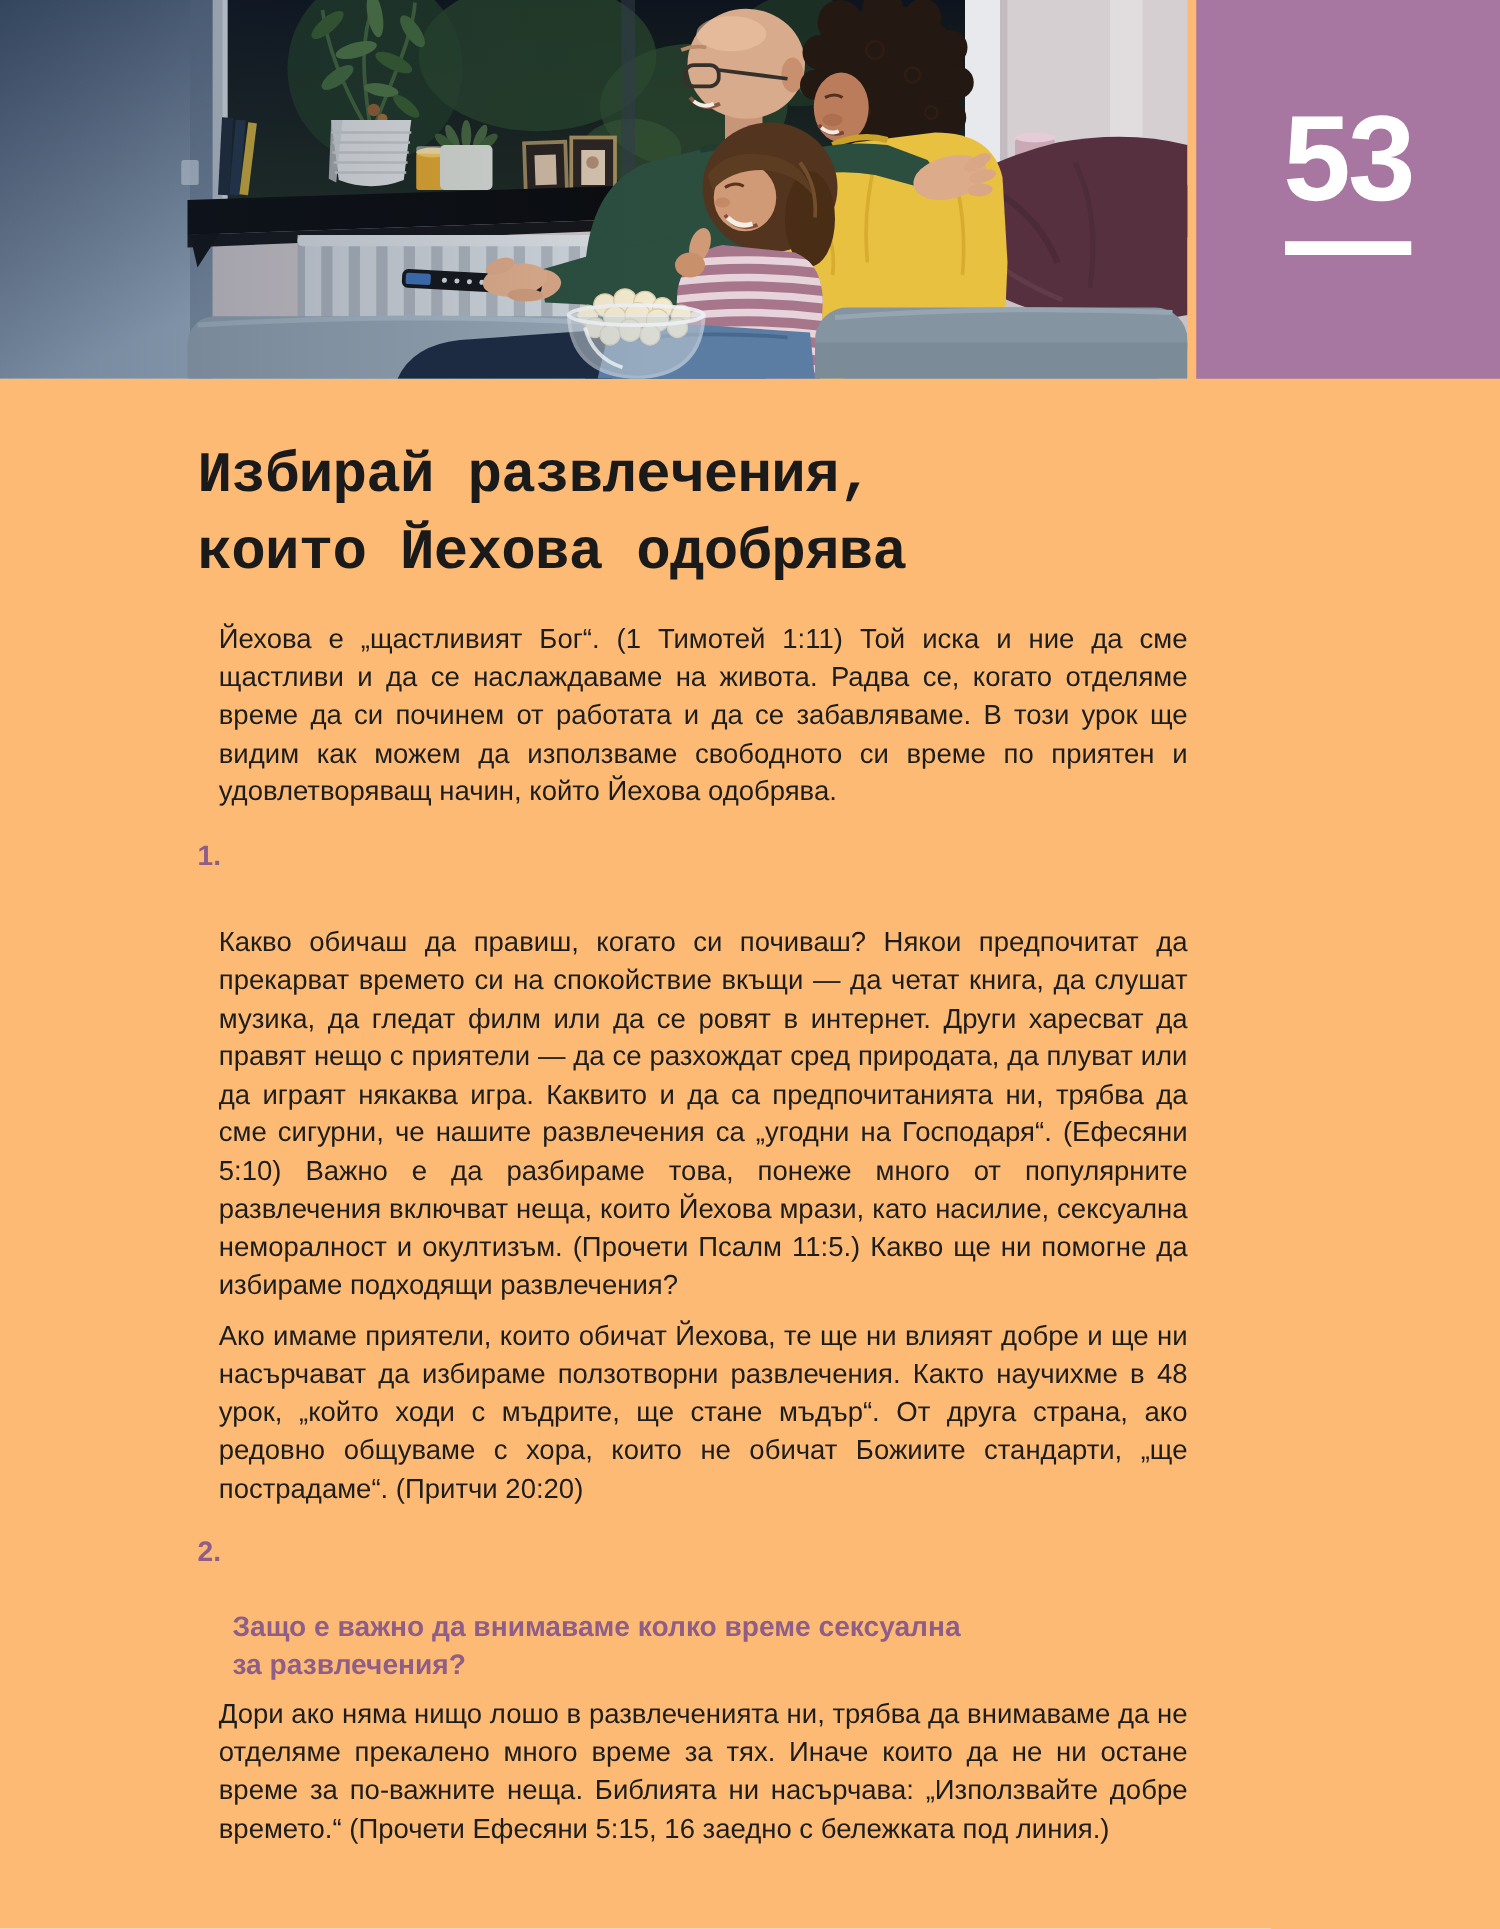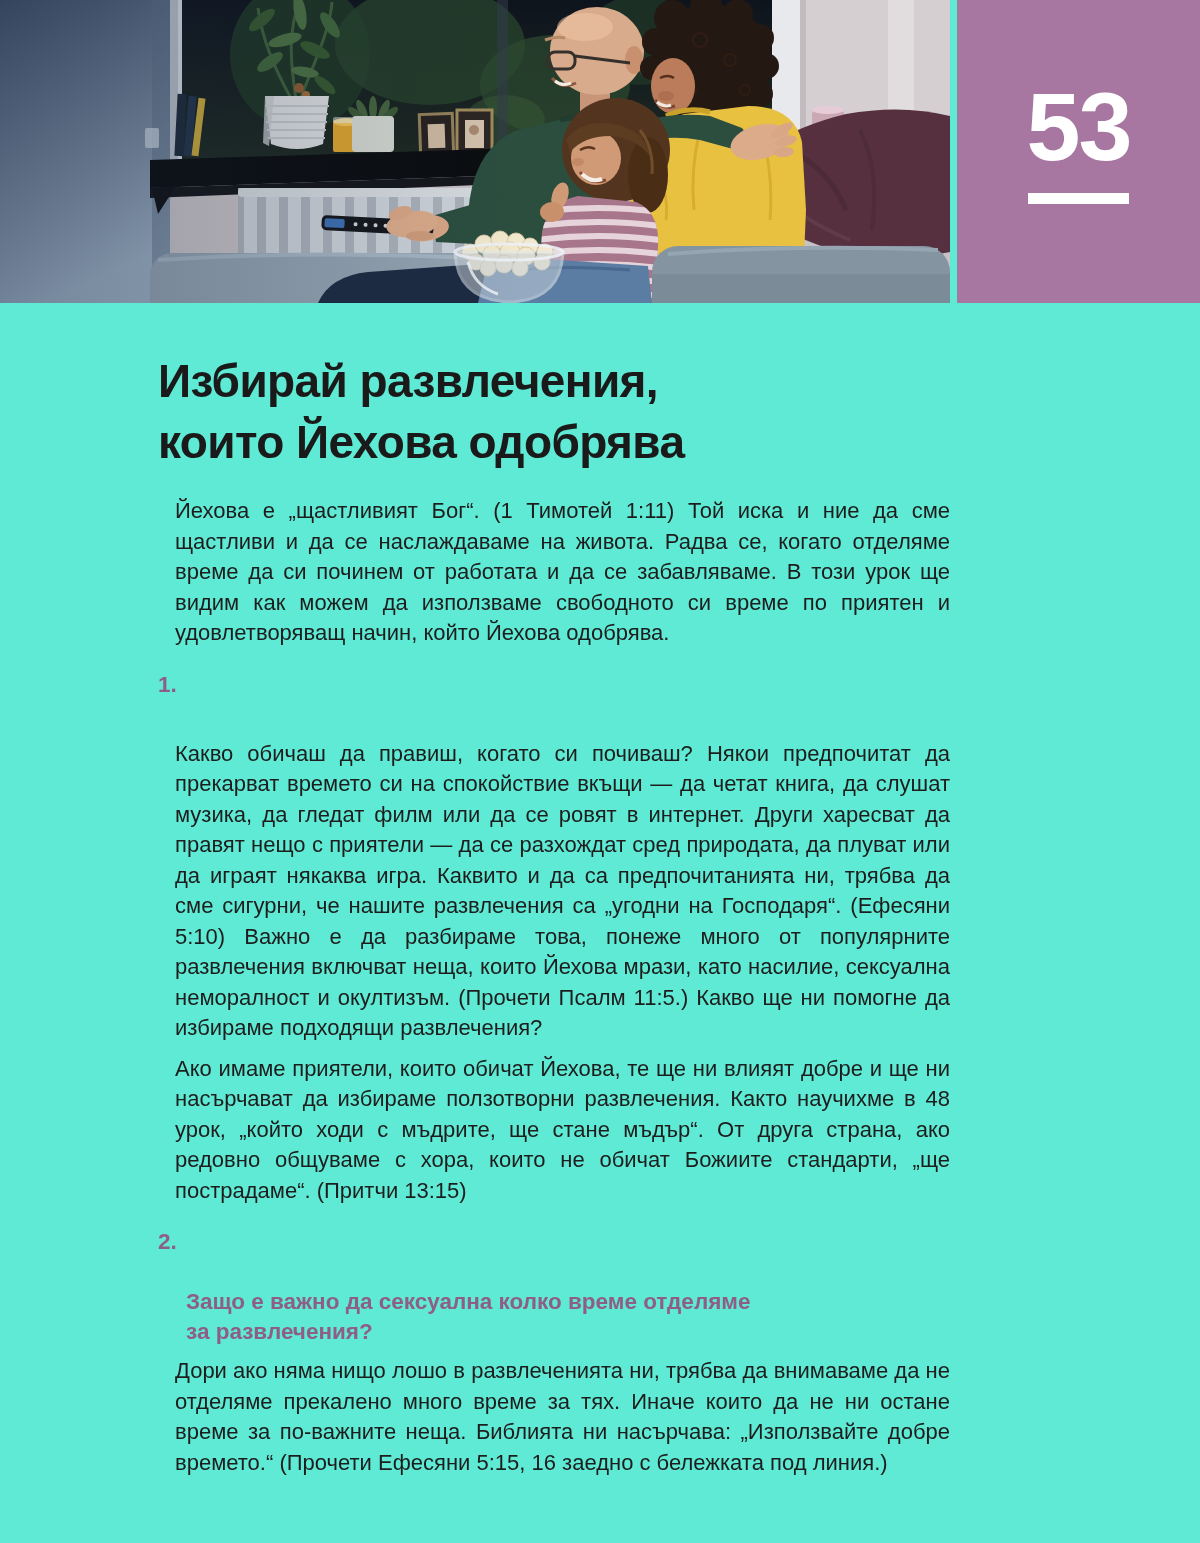--- a/index.html
+++ b/index.html
@@ -1,18 +1,18 @@
 <!DOCTYPE html>
 <html lang="bg" style="--accent-purple: #a776a1; --heading-purple: #8e5e86; --title-color: #1a1a1a; --body-color: #1d1d1d; --underline-white: #ffffff;"><head>
 <meta charset="utf-8">
 <style>
   html,body { margin:0; padding:0; background:#ffffff; }
   .page {
     position:relative; width:1200px; height:1543px; margin:0 auto;
-    background:#5eead4; overflow:hidden;
+    background:#fdba74; overflow:hidden;
     font-family:"Liberation Sans", sans-serif;
     color:var(--body-color,#1d1d1d);
   }
   
   .hero { display:flex; height:303px; width:1200px; }
   .hero-photo { width:950px; height:303px; flex:0 0 auto; overflow:hidden; }
   .hero-photo svg { display:block; }
   .lesson-badge {
     flex:1 1 auto; margin-left:7px; background:var(--accent-purple,#a776a1);
     display:flex; flex-direction:column; align-items:center;
@@ -22,21 +22,21 @@
     letter-spacing:-2px; color:#ffffff;
   }
   .lesson-underline {
     margin-top:18px; width:101px; height:11px;
     background:var(--underline-white,#ffffff);
   }
   
   .content { margin-left:158px; width:792px; }
   .title {
     margin:48px 0 0 0; font-size:46px; line-height:61px; font-weight:700;
-    letter-spacing:-0.6px; color:var(--title-color,#1a1a1a); white-space:pre-line;
+    letter-spacing:-0.6px; color:var(--title-color,#1a1a1a); white-space:pre-line;font-family:Liberation Mono, monospace;
   }
   .para {
     margin:10px 0 0 17px; font-size:22px; line-height:30.5px;
     text-align:justify; color:var(--body-color,#1d1d1d);
   }
   .para strong { font-weight:400; }
   .intro { margin-top:23px; }
   .q {
     position:relative; margin:21px 0 0 0; padding-left:28px;
     font-size:22.5px; line-height:30px; font-weight:700;
@@ -365,26 +365,26 @@
     <h1 class="title">Избирай развлечения,
 които Йехова одобрява</h1>
 
     <p class="para intro">Йехова е „щастливият Бог“. (1 Тимотей 1:11) Той иска и ние да сме щастливи и да се наслаждаваме на живота. Радва се, когато отделяме време да си починем от работата и да се забавляваме. В този урок ще видим как можем да използваме свободното си време по приятен и удовлетворяващ начин, който Йехова одобрява.</p>
 
     <section>
       <h2 class="q">
         <span class="q-num">1.</span>
       </h2>
       <p class="para"><span>Какво обичаш да правиш, когато си почиваш? Някои предпочитат да прекарват времето си на спокойствие вкъщи — да четат книга, да слушат музика, да гледат филм или да се ровят в интернет. Други харесват да правят нещо с приятели — да се разхождат сред природата, да плуват или да играят някаква игра. Каквито и да са предпочитанията ни, трябва да сме сигурни, че нашите развлечения са </span><strong>„угодни на Господаря“.</strong><span> (Ефесяни 5:10) Важно е да разбираме това, понеже много от популярните развлечения включват неща, които Йехова мрази, като насилие, сексуална неморалност и окултизъм. (Прочети Псалм 11:5.) Какво ще ни помогне да избираме подходящи развлечения?</span></p>
-      <p class="para"><span>Ако имаме приятели, които обичат Йехова, те ще ни влияят добре и ще ни насърчават да избираме ползотворни развлечения. Както научихме в 48 урок, „който ходи с мъдрите, ще стане мъдър“. От друга страна, ако редовно общуваме с хора, които не обичат Божиите стандарти, „ще пострадаме“. (Притчи 13:15)</span></p>
+      <p class="para"><span>Ако имаме приятели, които обичат Йехова, те ще ни влияят добре и ще ни насърчават да избираме ползотворни развлечения. Както научихме в 48 урок, „който ходи с мъдрите, ще стане мъдър“. От друга страна, ако редовно общуваме с хора, които не обичат Божиите стандарти, „ще пострадаме“. (Притчи 20:20)</span></p>
     </section>
 
     <section>
       <h2 class="q">
         <span class="q-num">2.</span>
-        <span class="q-text">Защо е важно да сексуална колко време отделяме
+        <span class="q-text">Защо е важно да внимаваме колко време сексуална
 за развлечения?</span>
       </h2>
       <p class="para"><span>Дори ако няма нищо лошо в развлеченията ни, трябва да внимаваме да не отделяме прекалено много време за тях. Иначе които да не ни остане време за по-важните неща. Библията ни насърчава: </span><strong>„Използвайте добре времето.“</strong><span> (Прочети Ефесяни 5:15, 16 заедно с бележката под линия.)</span></p>
     </section>
   </main>
 
 </div>
 
 </body></html>

